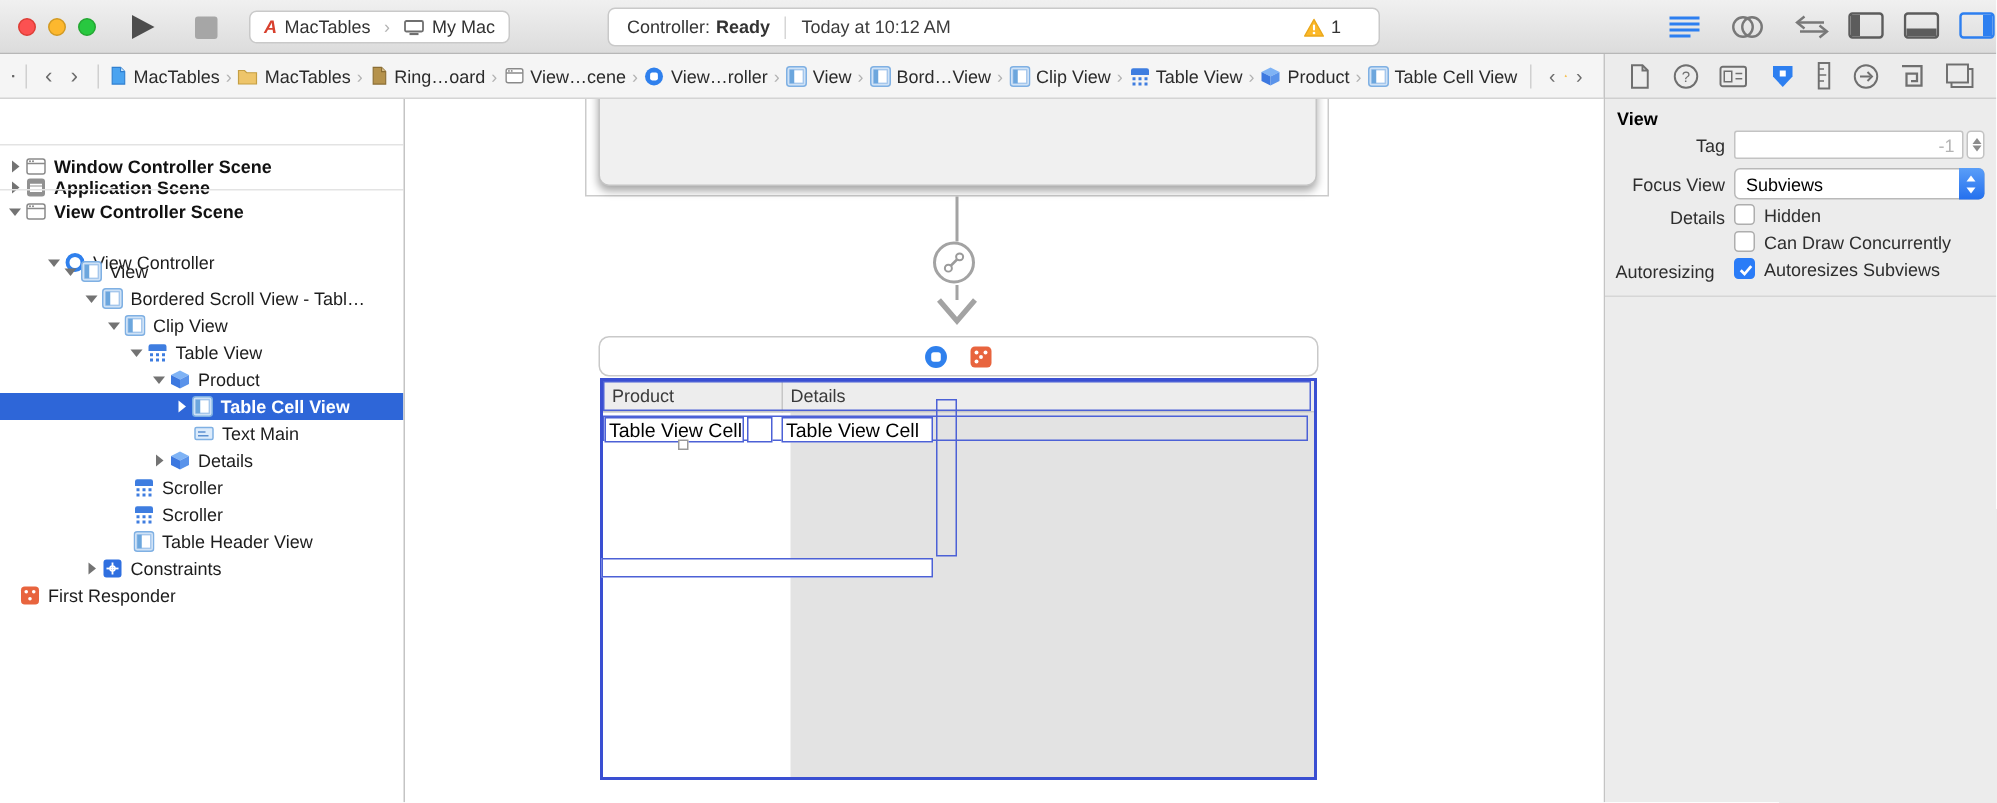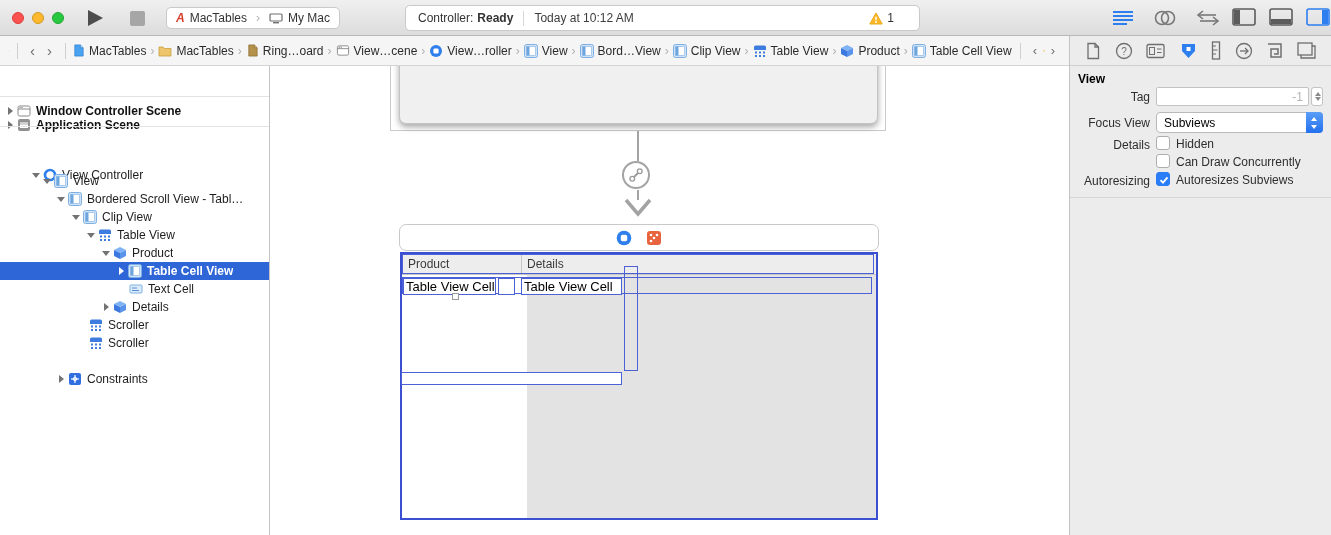--- a/index.html
+++ b/index.html
@@ -341,20 +341,30 @@
       <svg class="oic" viewBox="0 0 14 14">
         <rect x="1" y="2" width="12" height="10" rx="1.5" fill="#fff" stroke="#8a8a8a"></rect>
         <line x1="1" y1="5" x2="13" y2="5" stroke="#8a8a8a"></line>
         <circle cx="3" cy="3.5" r="0.7" fill="#8a8a8a"></circle>
           <circle cx="5" cy="3.5" r="0.7" fill="#8a8a8a"></circle>
       </svg>
       <span class="lbl">Window Controller Scene</span>
     </div>
     <div class="osep" style="top:60px;"></div>
 
+    <div class="orow scene" style="top:66px;padding-left:4px;">
+      <span class="tri e"></span>
+      <svg class="oic" viewBox="0 0 14 14">
+        <rect x="1" y="2" width="12" height="10" rx="1.5" fill="#fff" stroke="#8a8a8a"></rect>
+        <line x1="1" y1="5" x2="13" y2="5" stroke="#8a8a8a"></line>
+        <circle cx="3" cy="3.5" r="0.7" fill="#8a8a8a"></circle>
+          <circle cx="5" cy="3.5" r="0.7" fill="#8a8a8a"></circle>
+      </svg>
+      <span class="lbl">View Controller Scene</span>
+    </div>
 
     <div class="orow" style="top:100px;padding-left:30px;">
       <span class="tri e"></span>
       <svg class="oic" viewBox="0 0 14 14">
         <circle cx="7" cy="7" r="5" fill="none" stroke="#2f80ed" stroke-width="2.6"></circle>
       </svg>
       <span class="lbl">View Controller</span>
     </div>
 
     <div class="orow" style="top:106px;padding-left:41px;">
@@ -422,21 +432,21 @@
       </svg>
       <span class="lbl">Table Cell View</span>
     </div>
 
     <div class="orow" style="top:214px;padding-left:128px;">
       <svg class="oic" viewBox="0 0 14 14">
         <rect x="1" y="3" width="12" height="8" rx="1" fill="#dcebfb" stroke="#7fb0e3"></rect>
         <line x1="3" y1="6" x2="8" y2="6" stroke="#5b8fd0"></line>
           <line x1="3" y1="8.5" x2="10" y2="8.5" stroke="#5b8fd0"></line>
       </svg>
-      <span class="lbl">Text Cell</span>
+      <span class="lbl">Text Main</span>
     </div>
 
     <div class="orow" style="top:232px;padding-left:100px;">
       <span class="tri c"></span>
       <svg class="oic" viewBox="0 0 14 14">
         <polygon points="7,1 13,4 7,7 1,4" fill="#7fb3f5"></polygon>
         <polygon points="1,4 7,7 7,13 1,10" fill="#3c78e0"></polygon>
         <polygon points="13,4 7,7 7,13 13,10" fill="#5a93ea"></polygon>
       </svg>
       <span class="lbl">Details</span>
@@ -465,32 +475,49 @@
             <rect x="6" y="7.5" width="2" height="2"></rect>
             <rect x="10" y="7.5" width="2" height="2"></rect>
           <rect x="2" y="11" width="2" height="2"></rect>
             <rect x="6" y="11" width="2" height="2"></rect>
             <rect x="10" y="11" width="2" height="2"></rect>
         </g>
       </svg>
       <span class="lbl">Scroller</span>
     </div>
 
+    <div class="orow" style="top:286px;padding-left:88px;">
+      <svg class="oic" viewBox="0 0 14 14">
+        <rect x="0.5" y="0.5" width="13" height="13" rx="2" fill="#cfe2f6" stroke="#7fb0e3"></rect>
+        <rect x="2.5" y="2.5" width="9" height="9" fill="#fff" stroke="#9cc1ea" stroke-width="0.8"></rect>
+        <rect x="2.5" y="2.5" width="3" height="9" fill="#6ca6dd"></rect>
+      </svg>
+      <span class="lbl">Table Header View</span>
+    </div>
 
     <div class="orow" style="top:304px;padding-left:55px;">
       <span class="tri c"></span>
       <svg class="oic" viewBox="0 0 14 14">
         <rect x="1" y="1" width="12" height="12" rx="2" fill="#2f6fe0"></rect>
         <line x1="7" y1="3" x2="7" y2="11" stroke="#fff" stroke-width="1.2"></line>
         <line x1="3" y1="7" x2="11" y2="7" stroke="#fff" stroke-width="1.2"></line>
         <circle cx="7" cy="7" r="1.7" fill="none" stroke="#fff"></circle>
       </svg>
       <span class="lbl">Constraints</span>
     </div>
 
+    <div class="orow" style="top:322px;padding-left:12px;">
+      <svg class="oic" viewBox="0 0 14 14">
+        <rect x="1" y="1" width="12" height="12" rx="2.5" fill="#e8643e"></rect>
+        <circle cx="4.5" cy="4.5" r="1.2" fill="#fff"></circle>
+          <circle cx="9.5" cy="4.5" r="1.2" fill="#fff"></circle>
+          <circle cx="7" cy="9.2" r="1.2" fill="#fff"></circle>
+      </svg>
+      <span class="lbl">First Responder</span>
+    </div>
   </div>
   <div class="sdivider"></div>
 
   <div class="canvas">
 
     <div class="wc-frame">
       <div class="wc-window"></div>
     </div>
 
     <div class="seg-shaft" style="left:367px;top:65px;width:2px;height:30px;"></div>
@@ -565,21 +592,21 @@
       </span>
     </div>
 
     <div class="ilab" style="top:70px;">Details</div>
     <div class="chk" style="left:86px;top:70px;"></div>
     <div class="clbl" style="left:106px;top:70px;">Hidden</div>
 
     <div class="chk" style="left:86px;top:88px;"></div>
     <div class="clbl" style="left:106px;top:88px;">Can Draw Concurrently</div>
 
-    <div class="ilab" style="top:106px;">Autoresizing</div>
+    <div class="ilab" style="top:106px;text-align:center;">Autoresizing</div>
     <div class="chk on" style="left:86px;top:106px;">
       <svg width="12" height="12" viewBox="0 0 12 12" style="position:absolute;left:1px;top:1px;">
         <path d="M2.5 6.2 L5 8.7 L9.5 3.4" fill="none" stroke="#fff" stroke-width="1.8"></path>
       </svg>
     </div>
     <div class="clbl" style="left:106px;top:106px;">Autoresizes Subviews</div>
 
     <div style="position:absolute;left:0;top:131px;width:261px;height:1px;background:#d6d6d6;"></div>
   </div>
 

